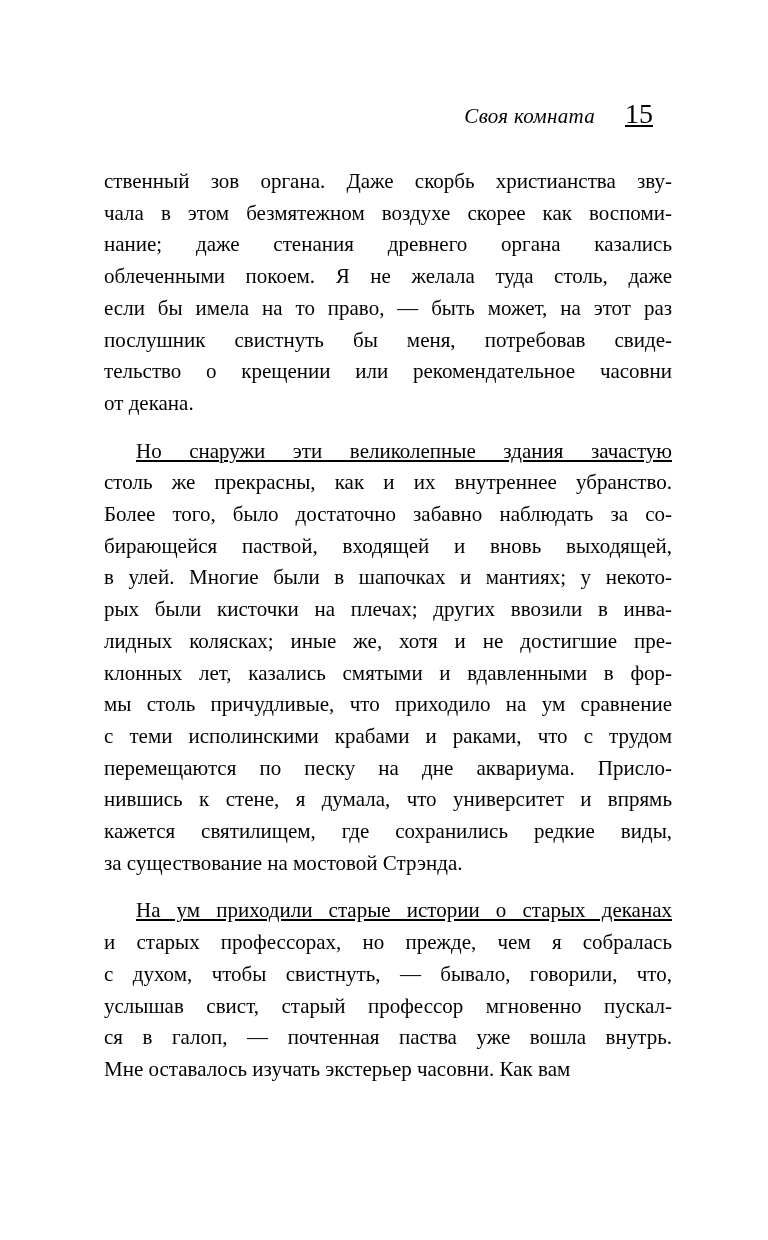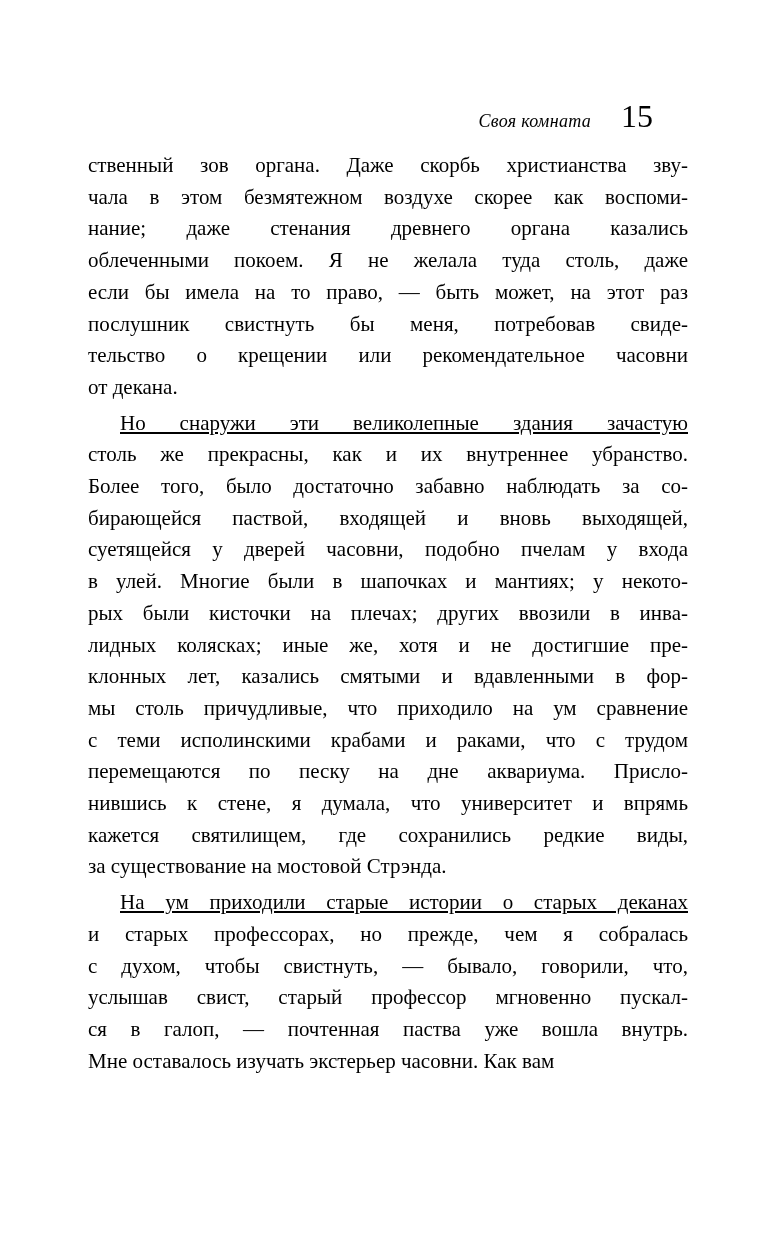--- a/index.html
+++ b/index.html
@@ -24,39 +24,40 @@
     position: absolute;
     top: 100px;
     right: 115px;
     display: flex;
     align-items: baseline;
     gap: 30px;
     white-space: nowrap;
   }
   .running-title {
     font-style: italic;
-    font-size: 18px;
+    font-size: 21px;
     line-height: 1;
     letter-spacing: 0.3px;
   }
   .page-number {
     font-style: normal;
-    font-size: 32px;
+    font-size: 28px;
     line-height: 1;
+    text-decoration: underline;
   }
   .text-block {
     position: absolute;
     left: 88px;
     top: 150px;
     width: 600px;
     font-size: 21px;
     line-height: 31.7px;
   }
   .paragraph {
-    margin: 0;
+    margin: 16px;
   }
   .paragraph + .paragraph {
     margin-top: 4px;
   }
   .line {
     text-align: justify;
     text-align-last: justify;
     white-space: normal;
   }
   .line.last-line {
@@ -84,21 +85,20 @@
         <div class="line">если бы имела на то право, — быть может, на этот раз</div>
         <div class="line">послушник свистнуть бы меня, потребовав свиде-</div>
         <div class="line">тельство о крещении или рекомендательное часовни</div>
         <div class="line last-line">от декана.</div>
       </div>
       <div class="paragraph">
         <div class="line first-indent">Но снаружи эти великолепные здания зачастую</div>
         <div class="line">столь же прекрасны, как и их внутреннее убранство.</div>
         <div class="line">Более того, было достаточно забавно наблюдать за со-</div>
         <div class="line">бирающейся паствой, входящей и вновь выходящей,</div>
-        <div class="line">суетящейся у дверей часовни, подобно пчелам у входа</div>
         <div class="line">в улей. Многие были в шапочках и мантиях; у некото-</div>
         <div class="line">рых были кисточки на плечах; других ввозили в инва-</div>
         <div class="line">лидных колясках; иные же, хотя и не достигшие пре-</div>
         <div class="line">клонных лет, казались смятыми и вдавленными в фор-</div>
         <div class="line">мы столь причудливые, что приходило на ум сравнение</div>
         <div class="line">с теми исполинскими крабами и раками, что с трудом</div>
         <div class="line">перемещаются по песку на дне аквариума. Присло-</div>
         <div class="line">нившись к стене, я думала, что университет и впрямь</div>
         <div class="line">кажется святилищем, где сохранились редкие виды,</div>
         <div class="line last-line">за существование на мостовой Стрэнда.</div>

